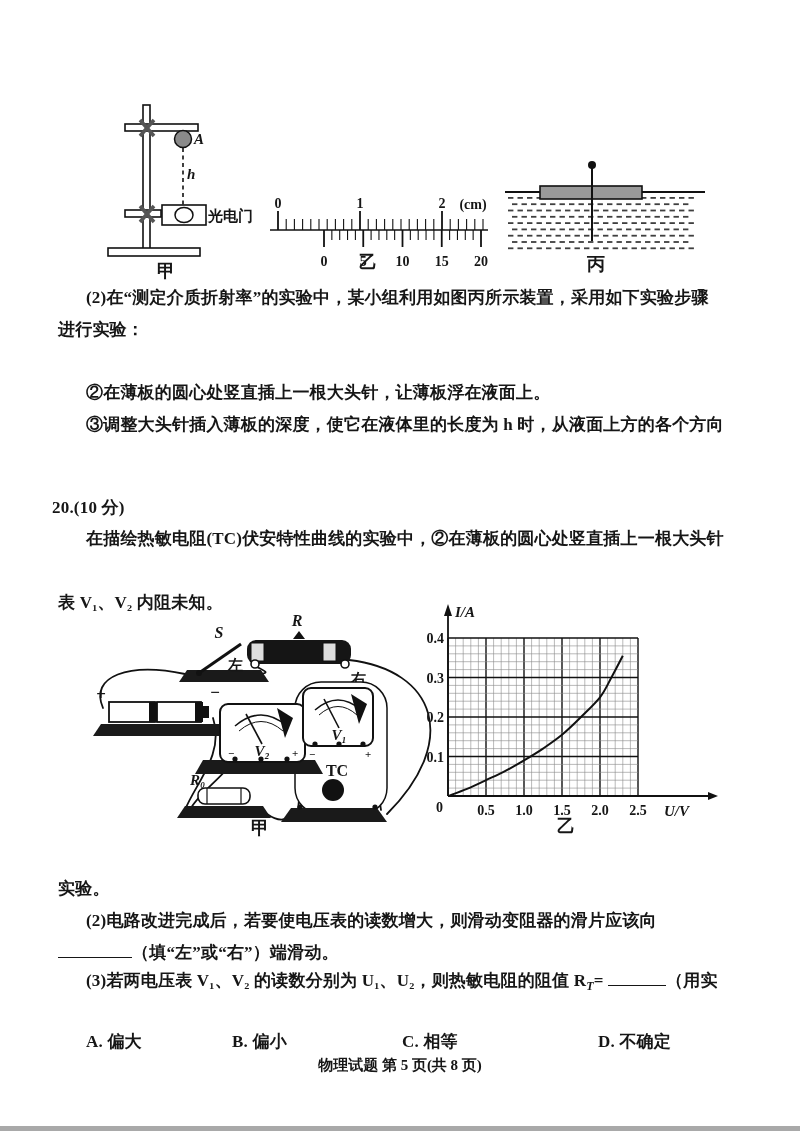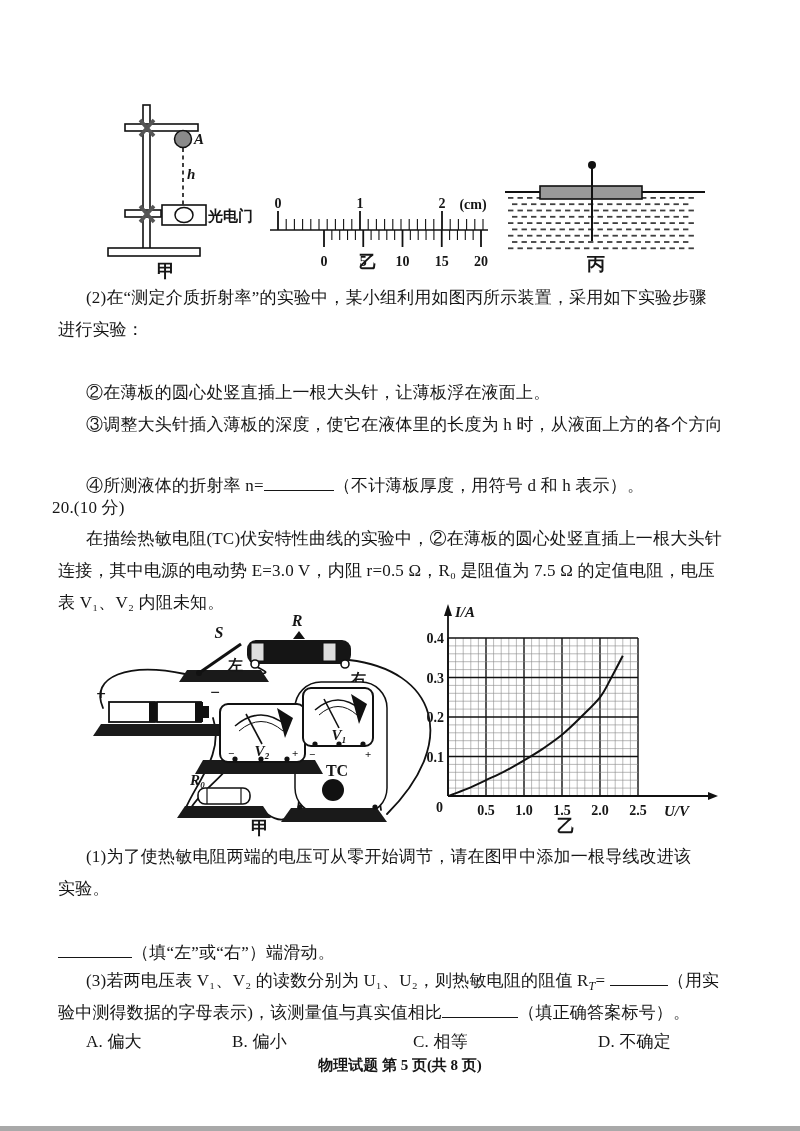--- a/index.html
+++ b/index.html
@@ -1,18 +1,18 @@
 <!DOCTYPE html>
 <html><head>
 <meta charset="utf-8">
 <style>
   html,body{margin:0;padding:0;background:#e9e9e9;}
   #page{position:relative;width:800px;height:1131px;margin:0 auto;background:#ffffff;overflow:hidden;
         font-family:"Liberation Serif","DejaVu Serif",serif;color:#161616;}
-  .line{position:absolute;font-size:17px;font-weight:400;white-space:nowrap;letter-spacing:.2px;}
+  .line{position:absolute;font-size:17px;font-weight:700;white-space:nowrap;letter-spacing:.2px;}
   .cap{position:absolute;font-size:18px;font-weight:700;text-align:center;width:40px;}
   .blank{display:inline-block;border-bottom:1.6px solid #161616;height:12px;}
   .subT{font-size:12px;font-style:italic;vertical-align:-4px;}
   .footer{position:absolute;left:0;top:1056px;width:800px;text-align:center;font-size:15px;font-weight:700;font-family:Liberation Serif, serif;}
   .botbar{position:absolute;left:0;top:1126px;width:800px;height:5px;background:#a9a9a9;}
   svg{position:absolute;overflow:visible;}
   svg text{font-family:"Liberation Serif","DejaVu Serif",serif;fill:#161616;}
 </style>
 </head>
 <body>
@@ -284,27 +284,23 @@
     <rect x="40" y="31" width="102" height="13" fill="#9a9a9a" stroke="#111" stroke-width="1.6"></rect>
     <line x1="92" y1="12" x2="92" y2="86" stroke="#111" stroke-width="2"></line>
     <circle cx="92" cy="10" r="4" fill="#111"></circle>
   </svg>
   <div class="cap" style="left:576px;top:252px">丙</div>
 
   <div class="line" style="left:86px;top:286px">(2)在“测定介质折射率”的实验中，某小组利用如图丙所示装置，采用如下实验步骤</div>
   <div class="line" style="left:58px;top:318px">进行实验：</div>
   <div class="line" style="left:86px;top:413px">③调整大头针插入薄板的深度，使它在液体里的长度为 h 时，从液面上方的各个方向</div>
   <div class="line" style="left:86px;top:381px">②在薄板的圆心处竖直插上一根大头针，让薄板浮在液面上。</div>
-  <div class="line" style="left:86px;top:474px">
-    <span>④所测液体的折射率 n=</span><span class="blank" style="width:70px"></span><span>（不计薄板厚度，用符号 d 和 h 表示）。</span>
-  </div>
 
   <div class="line" style="left:52px;top:496px">20.(10 分)</div>
   <div class="line" style="left:86px;top:527px">在描绘热敏电阻(TC)伏安特性曲线的实验中，②在薄板的圆心处竖直插上一根大头针</div>
-  <div class="line" style="left:58px;top:559px">连接，其中电源的电动势 E=3.0 V，内阻 r=0.5 Ω，R₀ 是阻值为 7.5 Ω 的定值电阻，电压</div>
   <div class="line" style="left:58px;top:591px">表 V₁、V₂ 内阻未知。</div>
 
   <svg style="left:95px;top:612px" width="375" height="222" viewBox="0 0 375 222">
 
     <g stroke="#111" stroke-width="1.8" fill="none" stroke-linecap="round">
       <path d="M8,96 C-6,64 34,50 90,62"></path>
       <path d="M166,62 C182,60 150,54 158,48"></path>
       <path d="M254,48 C340,58 366,128 292,202"></path>
       <path d="M118,106 C130,142 100,172 90,198"></path>
       <path d="M172,202 Q186,212 196,204"></path>
@@ -445,32 +441,29 @@
         <text x="16" y="126" font-size="14" font-weight="700" text-anchor="end">0.2</text>
         <text x="16" y="86.5" font-size="14" font-weight="700" text-anchor="end">0.3</text>
         <text x="16" y="47" font-size="14" font-weight="700" text-anchor="end">0.4</text>
       </g>
     <g id="curve">
         <path d="M20.0,200.0C23.2,198.8,32.7,195.5,39.0,192.9C45.3,190.3,51.7,187.2,58.0,184.2C64.3,181.2,70.7,178.4,77.0,175.1C83.3,171.8,89.7,168.2,96.0,164.4C102.3,160.7,108.7,156.9,115.0,152.6C121.3,148.3,127.7,144.0,134.0,138.8C140.3,133.5,146.7,127.3,153.0,121.0C159.3,114.7,166.9,107.8,172.0,101.3C177.1,94.7,179.6,88.4,183.4,81.5C187.2,74.6,192.9,63.4,194.8,59.8" stroke="#111" stroke-width="2" fill="none"></path>
       </g>
   </svg>
   <div class="cap" style="left:546px;top:814px">乙</div>
 
-  <div class="line" style="left:86px;top:845px">(1)为了使热敏电阻两端的电压可从零开始调节，请在图甲中添加一根导线改进该</div>
   <div class="line" style="left:58px;top:877px">实验。</div>
+  <div class="line" style="left:86px;top:909px">(2)电路改进完成后，若要使电压表的读数增大，则滑动变阻器的滑片应该向</div>
   <div class="line" style="left:58px;top:941px">
     <span class="blank" style="width:74px"></span><span>（填“左”或“右”）端滑动。</span>
   </div>
   <div class="line" style="left:86px;top:969px">
     <span>(3)若两电压表 V₁、V₂ 的读数分别为 U₁、U₂，则热敏电阻的阻值 R</span><span class="subT">T</span><span>=</span> <span class="blank" style="width:58px"></span><span>（用实</span>
   </div>
-  <div class="line" style="left:58px;top:1001px">
-    <span>验中测得数据的字母表示)，该测量值与真实值相比</span><span class="blank" style="width:76px"></span><span>（填正确答案标号）。</span>
-  </div>
 
   <div class="line" style="left:86px;top:1030px">A. 偏大</div>
   <div class="line" style="left:232px;top:1030px">B. 偏小</div>
-  <div class="line" style="left:413px;top:1030px">C. 相等</div>
+  <div class="line" style="left:402px;top:1030px">C. 相等</div>
   <div class="line" style="left:598px;top:1030px">D. 不确定</div>
 
   <div class="footer">物理试题 第 5 页(共 8 页)</div>
   <div class="botbar"></div>
 </div>
 
 </body></html>

